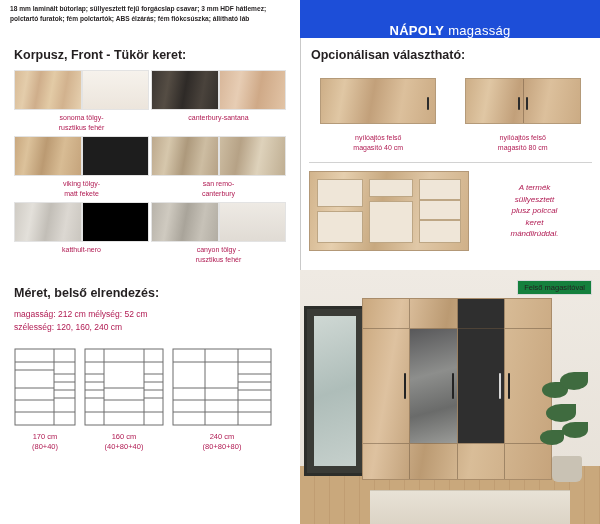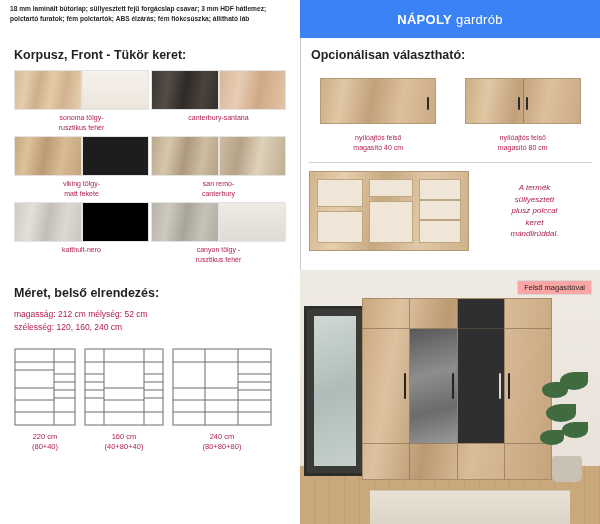--- a/index.html
+++ b/index.html
@@ -12,22 +12,22 @@
   .page { position: relative; width: 600px; height: 524px; }
 
   
   .header { display: flex; width: 600px; height: 38px; }
   .header-spec {
     width: 300px; padding: 4px 6px 0 10px;
     font-size: 6.6px; line-height: 9.5px; color: #231f20;
     font-weight: bold;
   }
   .header-title {
-    width: 300px; background: #3b82f6; color: #ffffff;
-    display: flex; align-items: center; justify-content: center;
+    width: 300px; background: #1d4ed8; color: #ffffff;
+    display: flex; align-items: flex-end; justify-content: center;
     font-size: 13px; letter-spacing: .3px;
   }
   .header-title .bold { font-weight: bold; }
 
   
   .cols { display: flex; width: 600px; }
   .col-left { width: 300px; }
   .col-right { width: 300px; border-left: 1px solid #c9c9c9; }
 
   .sec-title {
@@ -143,37 +143,37 @@
   .wd-mirror { background: linear-gradient(165deg,#58585a 0%,#8d8e8c 40%,#6a6b6a 70%,#9a9b98 100%); }
   .wd-dark { background: #2f2f2f; }
   .wd-handle { position: absolute; width: 2px; height: 26px; background: #232323; border-radius: 1px; top: 50%; margin-top: -13px; }
   .ph-plant {
     position: absolute; right: 6px; bottom: 42px; width: 54px; height: 110px;
   }
   .ph-pot { position: absolute; bottom: 0; left: 12px; width: 30px; height: 26px; background: #c9c2b4; border-radius: 3px 3px 6px 6px; }
   .leaf { position: absolute; background: #3f6b3f; border-radius: 50% 0 50% 50%; }
   .ph-callout {
     position: absolute; right: 8px; top: 10px;
-    background: #fca5a5; color: #231f20; font-size: 7.5px;
+    background: #15803d; color: #231f20; font-size: 7.5px;
     padding: 2px 6px; border: 1px solid #d8d8d8;
   }
 
   .w-line { stroke: #6d6d6d; stroke-width: 1; fill: none; }
 </style>
 </head>
 <body>
 
 <div class="page">
 
   <div class="header">
     <div class="header-spec">18 mm laminált bútorlap; süllyesztett fejű forgácslap csavar; 3 mm HDF hátlemez; polctartó furatok; fém polctartók; ABS élzárás; fém fiókcsúszka; állítható láb</div>
     <div class="header-title">
       <span class="bold">NÁPOLY</span>
       <span>&nbsp;</span>
-      <span>gardrób</span>
+      <span>magasság</span>
     </div>
   </div>
 
   <div class="cols">
 
     <div class="col-left">
       <div class="sec-title">Korpusz, Front - Tükör keret:</div>
 
       <div class="swatch-grid">
 
@@ -259,21 +259,21 @@
             <line class="w-line" x1="1" y1="40" x2="40" y2="40"></line>
             <line class="w-line" x1="1" y1="52" x2="40" y2="52"></line>
             <line class="w-line" x1="1" y1="64" x2="61" y2="64"></line>
             <line class="w-line" x1="40" y1="26" x2="61" y2="26"></line>
             <line class="w-line" x1="40" y1="34" x2="61" y2="34"></line>
             <line class="w-line" x1="40" y1="42" x2="61" y2="42"></line>
             <line class="w-line" x1="40" y1="50" x2="61" y2="50"></line>
             <line class="w-line" x1="1" y1="22" x2="40" y2="22"></line>
           </svg>
           <div class="draw-cap">
-            <span>220 cm</span><br>
+            <span>170 cm</span><br>
             <span>(80+40)</span>
           </div>
         </div>
 
         <div class="draw-cell">
           <svg width="80" height="78" viewBox="0 0 80 78">
             <rect class="w-line" x="1" y="1" width="78" height="76"></rect>
             <line class="w-line" x1="20" y1="1" x2="20" y2="77"></line>
             <line class="w-line" x1="60" y1="1" x2="60" y2="77"></line>
             <line class="w-line" x1="1" y1="14" x2="79" y2="14"></line>

